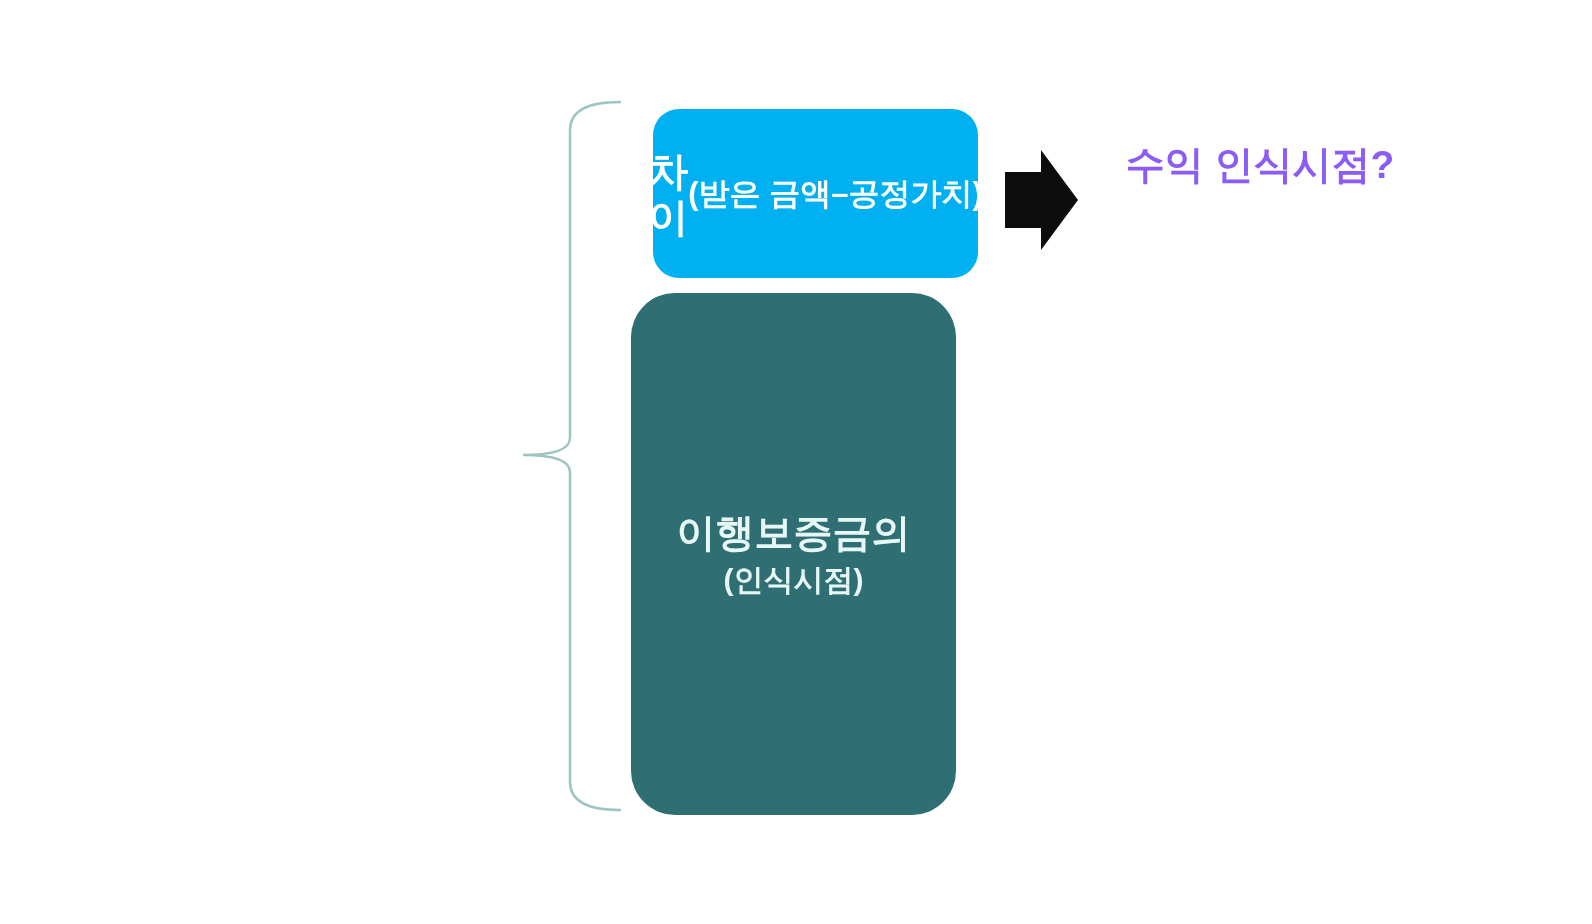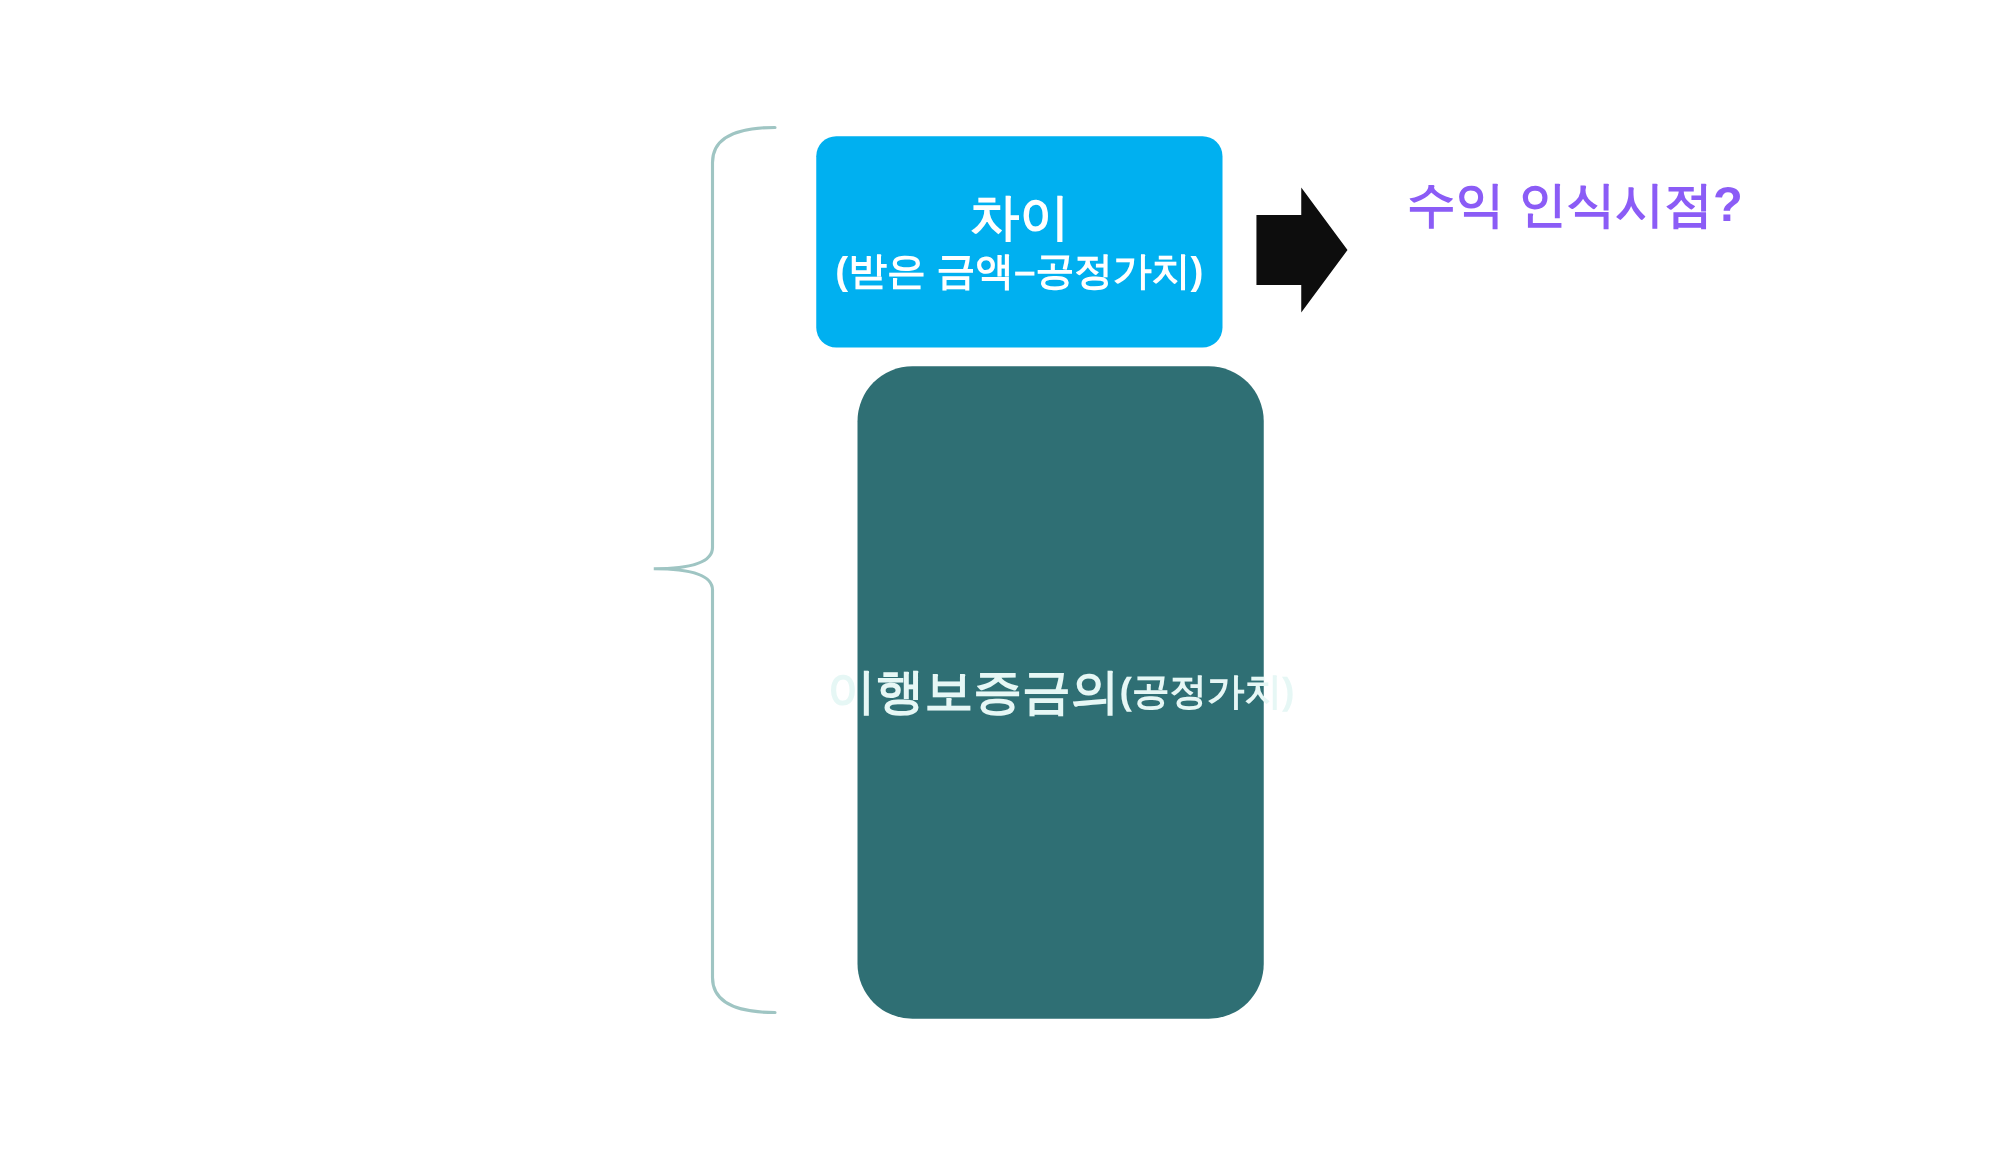--- a/index.html
+++ b/index.html
@@ -38,49 +38,49 @@
     width: 140px;
     height: 730px;
   }
 
   
   #difference-box {
     left: 653px;
     top: 109px;
     width: 325px;
     height: 169px;
-    border-radius: 16px;
+    border-radius: 26px;
     display: flex;
-    flex-direction: column;
+    flex-direction: row;
     align-items: center;
     justify-content: center;
     color: #ffffff;
     text-align: center;
   }
   #difference-box .title {
     font-size: 40px;
     font-weight: bold;
     line-height: 46px;
   }
   #difference-box .subtitle {
     font-size: 31px;
     font-weight: bold;
     line-height: 40px;
     white-space: nowrap;
   }
 
   
   #fair-value-box {
-    left: 686px;
+    left: 631px;
     top: 293px;
     width: 325px;
     height: 522px;
     border-radius: 44px;
     display: flex;
-    flex-direction: row;
+    flex-direction: column;
     align-items: center;
     justify-content: center;
     text-align: center;
   }
   #fair-value-box .big {
     font-size: 39px;
     font-weight: bold;
     line-height: 52px;
     white-space: nowrap;
   }
@@ -124,21 +124,21 @@
   <div id="left-label" class="abs" style="color: rgb(17, 17, 17);">
   </div>
 
   <div id="difference-box" class="abs" style="background: rgb(0, 176, 240); color: rgb(255, 255, 255);">
     <div class="title">차이</div>
     <div class="subtitle">(받은 금액–공정가치)</div>
   </div>
 
   <div id="fair-value-box" class="abs" style="background: rgb(47, 111, 116); color: rgb(230, 247, 245);">
     <div class="big">이행보증금의</div>
-    <div class="small">(공정가치)</div>
+    <div class="small">(인식시점)</div>
   </div>
 
   <svg id="arrow-svg" class="abs" viewBox="0 0 75 104" xmlns="http://www.w3.org/2000/svg">
     <polygon points="0,24 36,24 36,2 73,52 36,102 36,80 0,80" fill="#0d0d0d"></polygon>
   </svg>
 
   <div id="annotation" class="abs" style="color: #8b5cf6;">
     <div>수익 인식시점?</div>
   </div>
 

